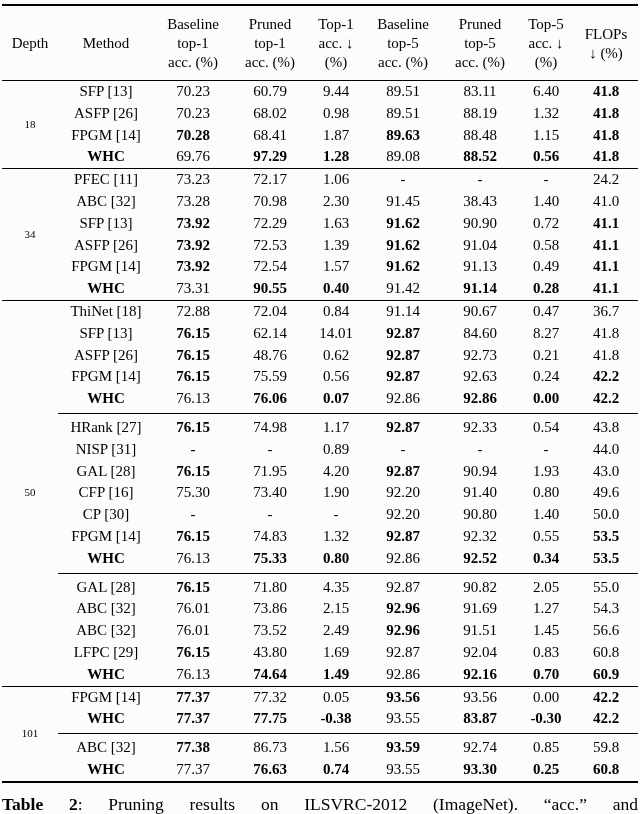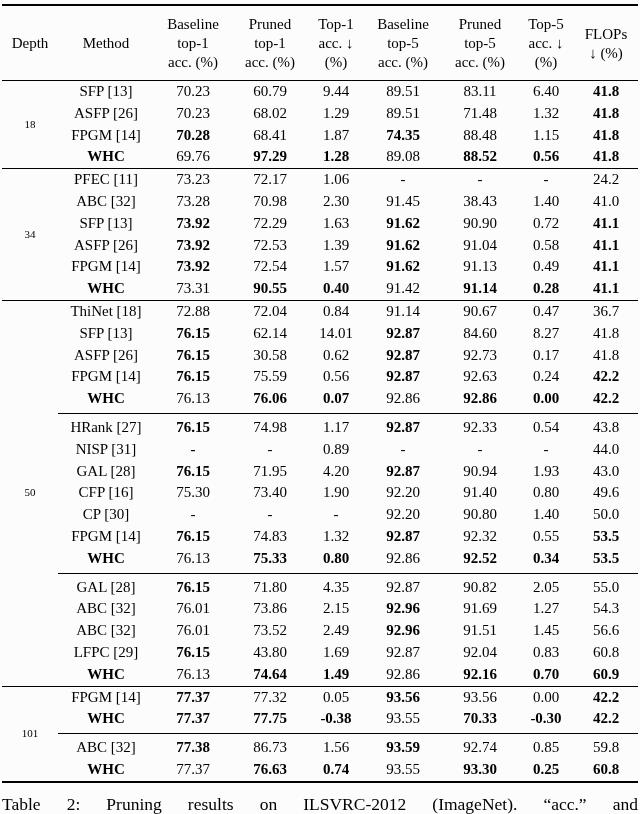--- a/index.html
+++ b/index.html
@@ -47,21 +47,21 @@
   tr.group-start td { border-top: 1.3px solid #000; padding-top: 3px; }
   tr.group-end td { padding-bottom: 3px; }
 
   .caption {
     margin: 9px 2px 0 2px;
     font-size: 17.5px;
     line-height: 24px;
     text-align: justify;
     text-align-last: justify;
   }
-  .caption .lbl { font-weight: normal; }
+  .caption .lbl { font-weight: bold; }
 </style>
 </head>
 <body>
 
 <div class="page">
 
   <table class="results">
     <colgroup>
       <col style="width:56px">
         <col style="width:96px">
@@ -95,32 +95,32 @@
           <td>9.44</td>
           <td>89.51</td>
           <td>83.11</td>
           <td>6.40</td>
           <td class="b">41.8</td>
         </tr>
         <tr>
           <td>ASFP [26]</td>
           <td>70.23</td>
           <td>68.02</td>
-          <td>1.29</td>
+          <td>0.98</td>
           <td>89.51</td>
-          <td>71.48</td>
+          <td>88.19</td>
           <td>1.32</td>
           <td class="b">41.8</td>
         </tr>
         <tr>
           <td>FPGM [14]</td>
           <td class="b">70.28</td>
           <td>68.41</td>
           <td>1.87</td>
-          <td class="b">74.35</td>
+          <td class="b">89.63</td>
           <td>88.48</td>
           <td>1.15</td>
           <td class="b">41.8</td>
         </tr>
         <tr>
           <td class="b">WHC</td>
           <td>69.76</td>
           <td class="b">97.29</td>
           <td class="b">1.28</td>
           <td>89.08</td>
@@ -210,25 +210,25 @@
           <td>62.14</td>
           <td>14.01</td>
           <td class="b">92.87</td>
           <td>84.60</td>
           <td>8.27</td>
           <td>41.8</td>
         </tr>
         <tr>
           <td>ASFP [26]</td>
           <td class="b">76.15</td>
-          <td>30.58</td>
+          <td>48.76</td>
           <td>0.62</td>
           <td class="b">92.87</td>
           <td>92.73</td>
-          <td>0.17</td>
+          <td>0.21</td>
           <td>41.8</td>
         </tr>
         <tr>
           <td>FPGM [14]</td>
           <td class="b">76.15</td>
           <td>75.59</td>
           <td>0.56</td>
           <td class="b">92.87</td>
           <td>92.63</td>
           <td>0.24</td>
@@ -376,21 +376,21 @@
           <td>93.56</td>
           <td>0.00</td>
           <td class="b">42.2</td>
         </tr>
         <tr class="group-end">
           <td class="b">WHC</td>
           <td class="b">77.37</td>
           <td class="b">77.75</td>
           <td class="b">-0.38</td>
           <td>93.55</td>
-          <td class="b">70.33</td>
+          <td class="b">83.87</td>
           <td class="b">-0.30</td>
           <td class="b">42.2</td>
         </tr>
         <tr class="group-start">
           <td>ABC [32]</td>
           <td class="b">77.38</td>
           <td>86.73</td>
           <td>1.56</td>
           <td class="b">93.59</td>
           <td>92.74</td>

